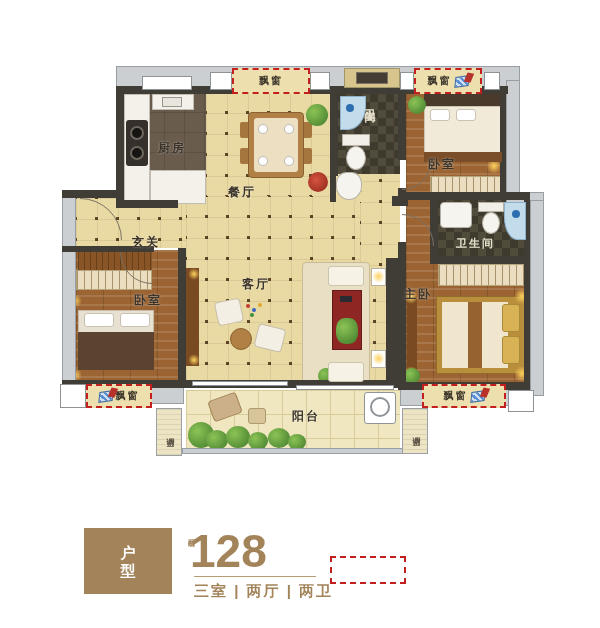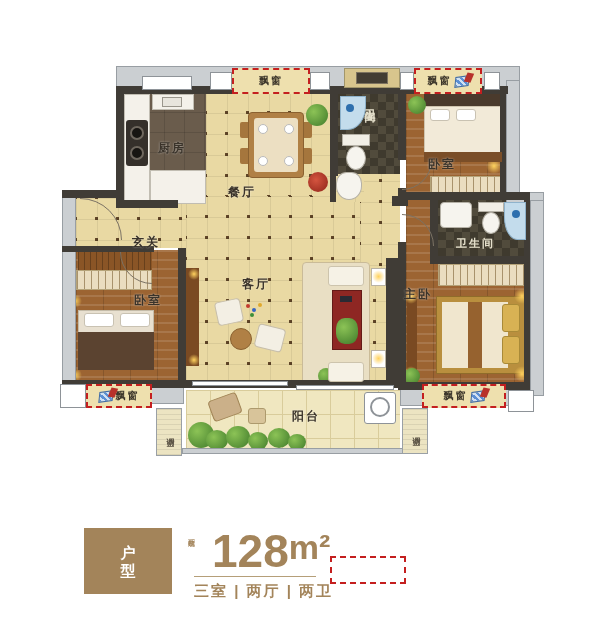--- a/index.html
+++ b/index.html
@@ -265,21 +265,20 @@
   <div class="lbl" style="left:242px;top:276px;">客厅</div>
   <div class="lbl" style="left:292px;top:408px;">阳台</div>
 
   <div class="ab badge" style="left:84px;top:528px;width:88px;height:66px;">
     <span class="col">
       <span>户</span>
       <span>型</span>
     </span>
   </div>
   <div class="ab bronze note-vert" style="left:188px;top:534px;height:34px;">建筑面积</div>
-  <div class="ab bronze" style="left:212px;top:528px;display:flex;align-items:flex-start;z-index:2;">
+  <div class="ab bronze" style="left:190px;top:528px;display:flex;align-items:center;z-index:2;gap:40px;">
     <span class="area-val">128</span>
-    <span class="area-unit">m²</span>
   </div>
   <div class="ab" style="left:194px;top:576px;width:122px;height:1px;background:#b59f79;z-index:2;"></div>
   <div class="ab bronze layout-txt" style="left:194px;top:582px;z-index:2;">三室 | 两厅 | 两卫</div>
   <div class="ab legend-box" style="left:330px;top:556px;width:76px;height:28px;"></div>
 
 </div>
 
 </body></html>

